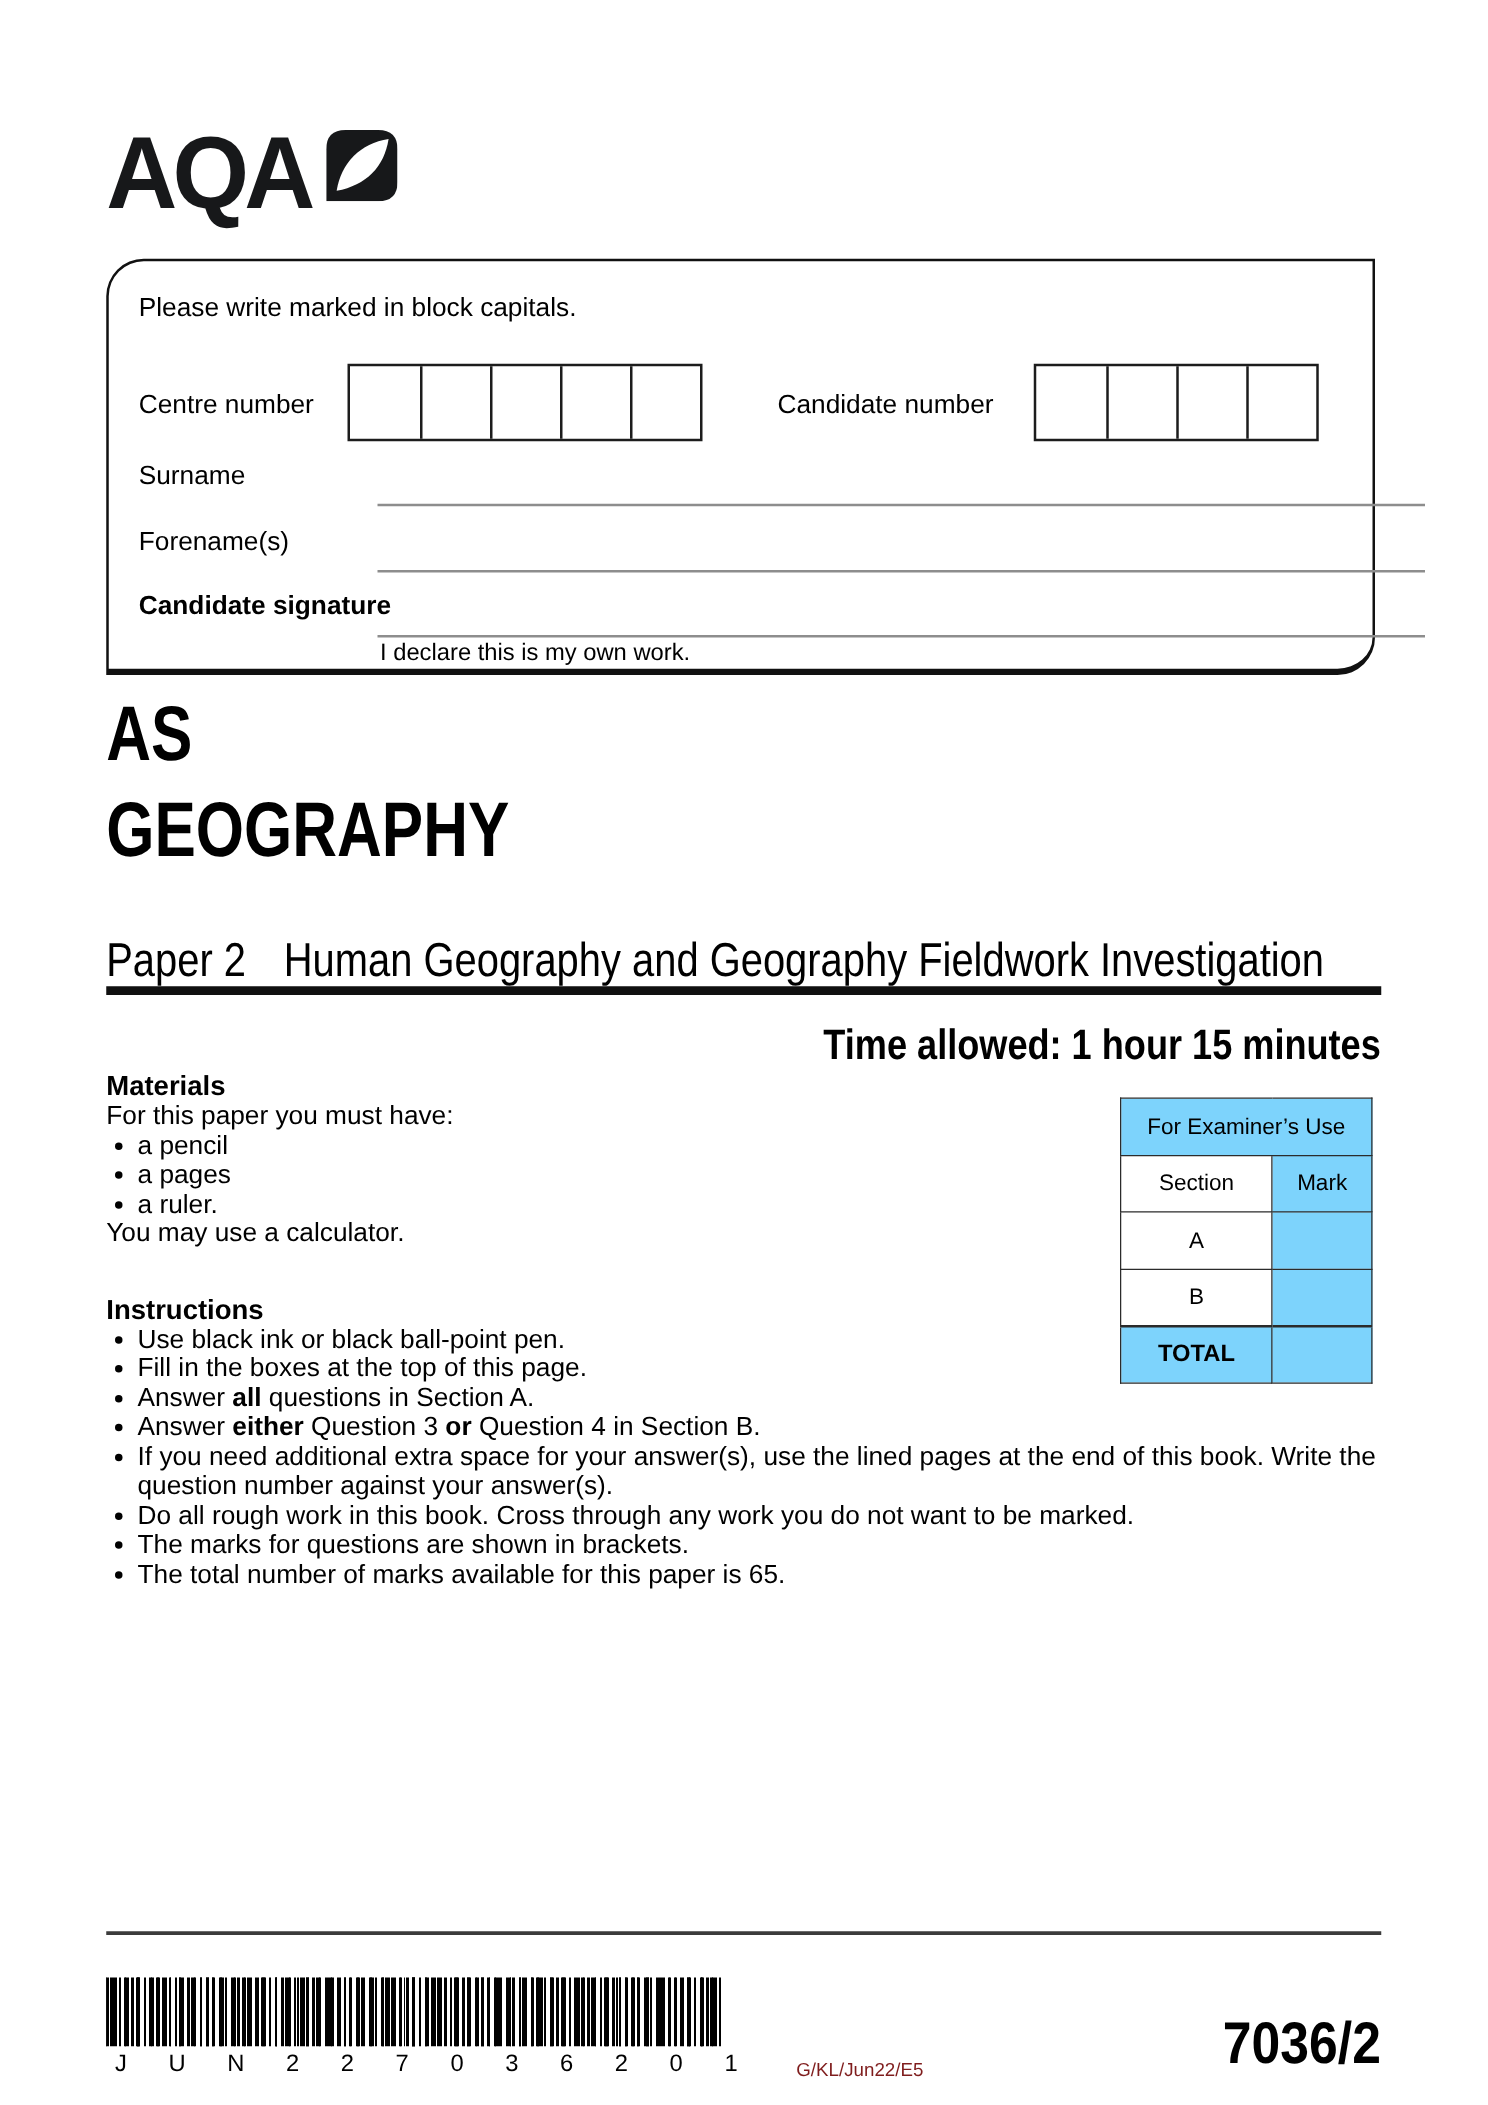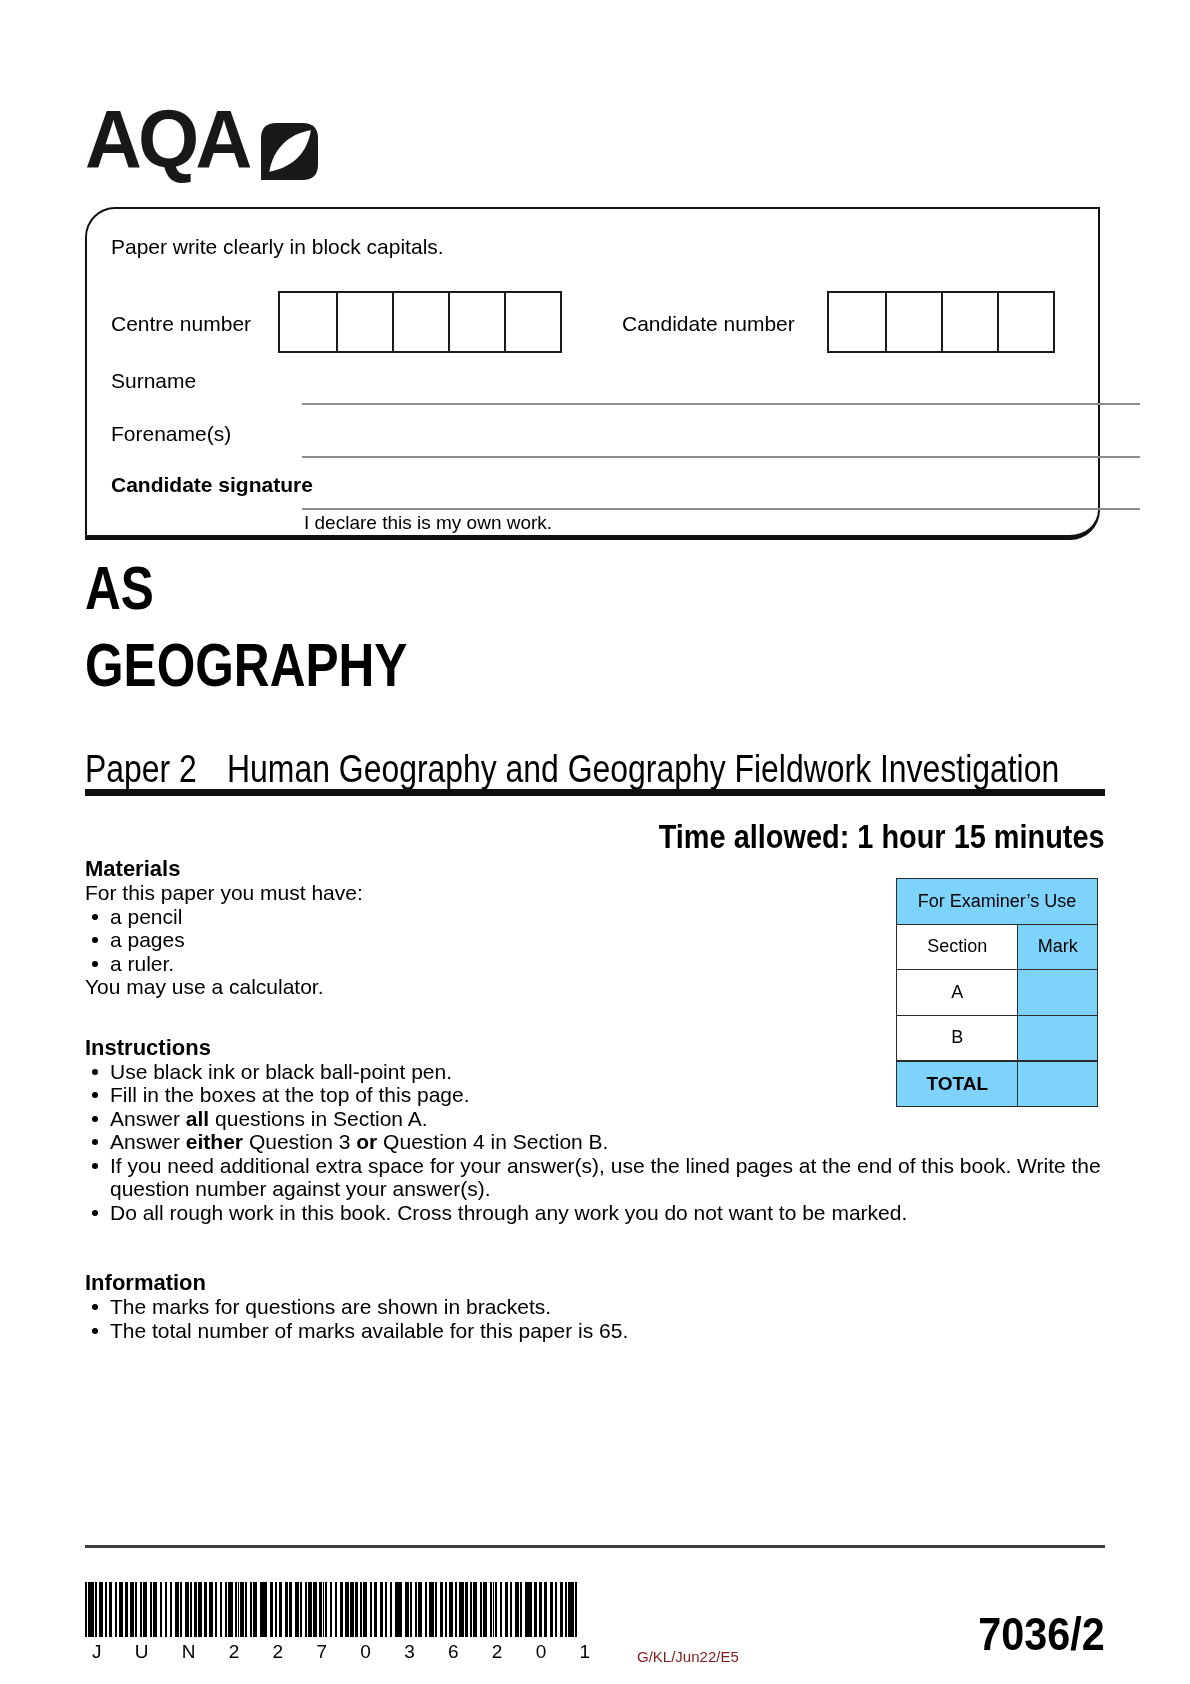--- a/index.html
+++ b/index.html
@@ -4,21 +4,21 @@
 <style>
   * { margin:0; padding:0; box-sizing:border-box; }
   html,body { background:#fff; }
   body {
     width:1190px; height:1684px; position:relative;
     font-family:"Liberation Sans", sans-serif; color:#000;
     overflow:hidden;
   }
 
   
-  .logo { position:absolute; left:85px; top:84px; display:flex; align-items:flex-end; }
+  .logo { position:absolute; left:85px; top:84px; display:flex; align-items:center; }
   .logo-text {
     font-size:82px; font-weight:700; letter-spacing:-4px; line-height:1;
     color:#17181a; margin-top:14px; transform:scaleX(.96); transform-origin:left;
   }
   .logo-leaf { width:57px; height:57px; margin-left:6px; }
 
   
   .cand-box {
     position:absolute; left:85px; top:207px; width:1015px; height:333px;
     border:2.5px solid #111; border-bottom-width:5px;
@@ -101,21 +101,21 @@
 
 <div class="logo">
   <div class="logo-text">AQA</div>
   <svg class="logo-leaf" viewBox="0 0 48 48" aria-hidden="true">
     <path d="M13,0 H35 Q48,0 48,13 V35 Q48,48 35,48 H0 V13 Q0,0 13,0 Z" fill="#17181a"></path>
     <path d="M7,41 C10,22 23,9 42,6 C39,25 27,37 7,41 Z" fill="#ffffff"></path>
   </svg>
 </div>
 
 <div class="cand-box">
-  <div class="note">Paper write clearly in block capitals.</div>
+  <div class="note">Please write marked in block capitals.</div>
 
   <div class="fieldlabel" style="left:24px; top:103px;">Centre number</div>
   <div class="cellrow" style="left:191px; top:82px;" id="centre-cells">
       <div class="cell"></div>
       <div class="cell"></div>
       <div class="cell"></div>
       <div class="cell"></div>
       <div class="cell"></div>
     </div>
 
@@ -160,21 +160,20 @@
   <h3 class="gap-instr">Instructions</h3>
   <ul class="blist" id="instructions-list">
       <li><span>Use black ink or black ball-point pen.</span></li>
       <li><span>Fill in the boxes at the top of this page.</span></li>
       <li><span>Answer </span><span class="b">all</span><span> questions in Section A.</span></li>
       <li><span>Answer </span><span class="b">either</span><span> Question 3 </span><span class="b">or</span><span> Question 4 in Section B.</span></li>
       <li><span>If you need additional extra space for your answer(s), use the lined pages at the end of this book. Write the question number against your answer(s).</span></li>
       <li><span>Do all rough work in this book.  Cross through any work you do not want to be marked.</span></li>
     </ul>
 
-  <h3 class="gap-info">Information</h3>
   <ul class="blist" id="information-list">
       <li><span>The marks for questions are shown in brackets.</span></li>
       <li><span>The total number of marks available for this paper is 65.</span></li>
     </ul>
 </div>
 
 <table class="exam-table">
   <tbody>
       <tr>
         <td colspan="2" class="gray">For Examiner’s Use</td>

